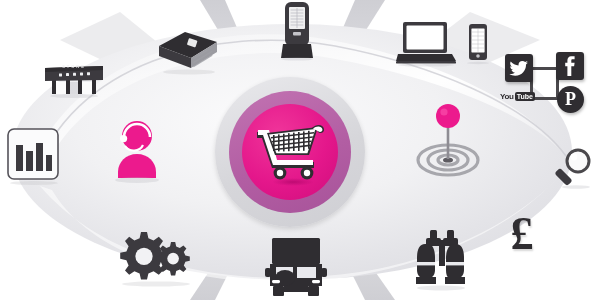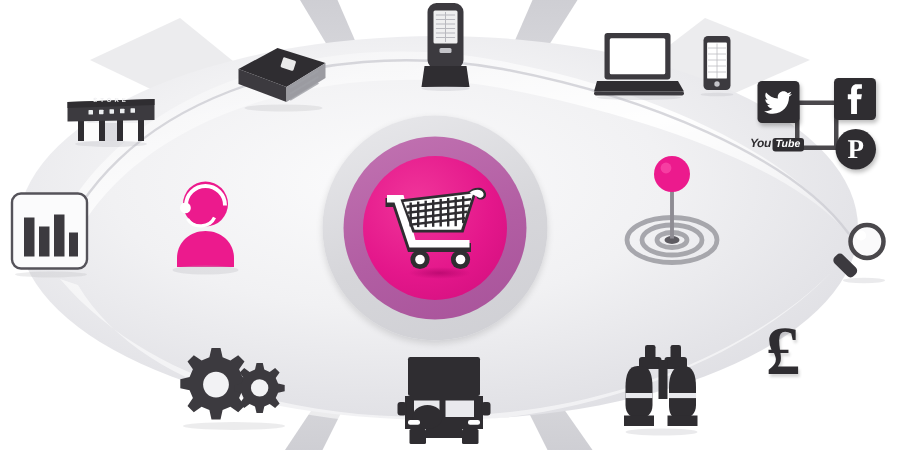--- a/index.html
+++ b/index.html
@@ -25,21 +25,21 @@
      background:radial-gradient(circle at 38% 32%,#f0359a 0%,#e4178b 55%,#cf0d7c 100%);}
   .cart-wrap{position:absolute;left:27px;top:27px;width:96px;height:96px;
      display:flex;align-items:center;justify-content:center;}
   .cart-glow{position:absolute;left:30px;bottom:14px;width:42px;height:8px;border-radius:50%;
      background:radial-gradient(ellipse at center,rgba(160,0,95,.55) 0%,rgba(160,0,95,0) 70%);}
   
   #social{position:absolute;left:500px;top:52px;width:96px;height:72px;}
   .sq{position:absolute;background:#2f2d31;border-radius:3px;
       box-shadow:1px 2px 3px rgba(0,0,0,.25);}
   .link{position:absolute;background:#4a484c;}
-  .yt-badge{position:absolute;display:flex;align-items:flex-start;gap:1px;font-style:italic;}
+  .yt-badge{position:absolute;display:flex;align-items:center;gap:1px;}
   .yt-you{color:#2f2d31;font-size:8px;font-weight:bold;letter-spacing:-.3px;line-height:1;}
   .yt-tube{background:#2f2d31;color:#fff;font-size:7px;font-weight:bold;
       padding:1px 2px;border-radius:2px;line-height:1;}
   .pin-circle{position:absolute;background:#2f2d31;border-radius:50%;
       box-shadow:1px 2px 3px rgba(0,0,0,.25);
       display:flex;align-items:center;justify-content:center;
       color:#fff;font-family:"Liberation Serif",serif;font-weight:bold;}
   
   .store-txt{position:absolute;color:#efeff1;font-size:4px;font-weight:bold;
       letter-spacing:2px;left:0;right:0;text-align:center;top:4px;}

